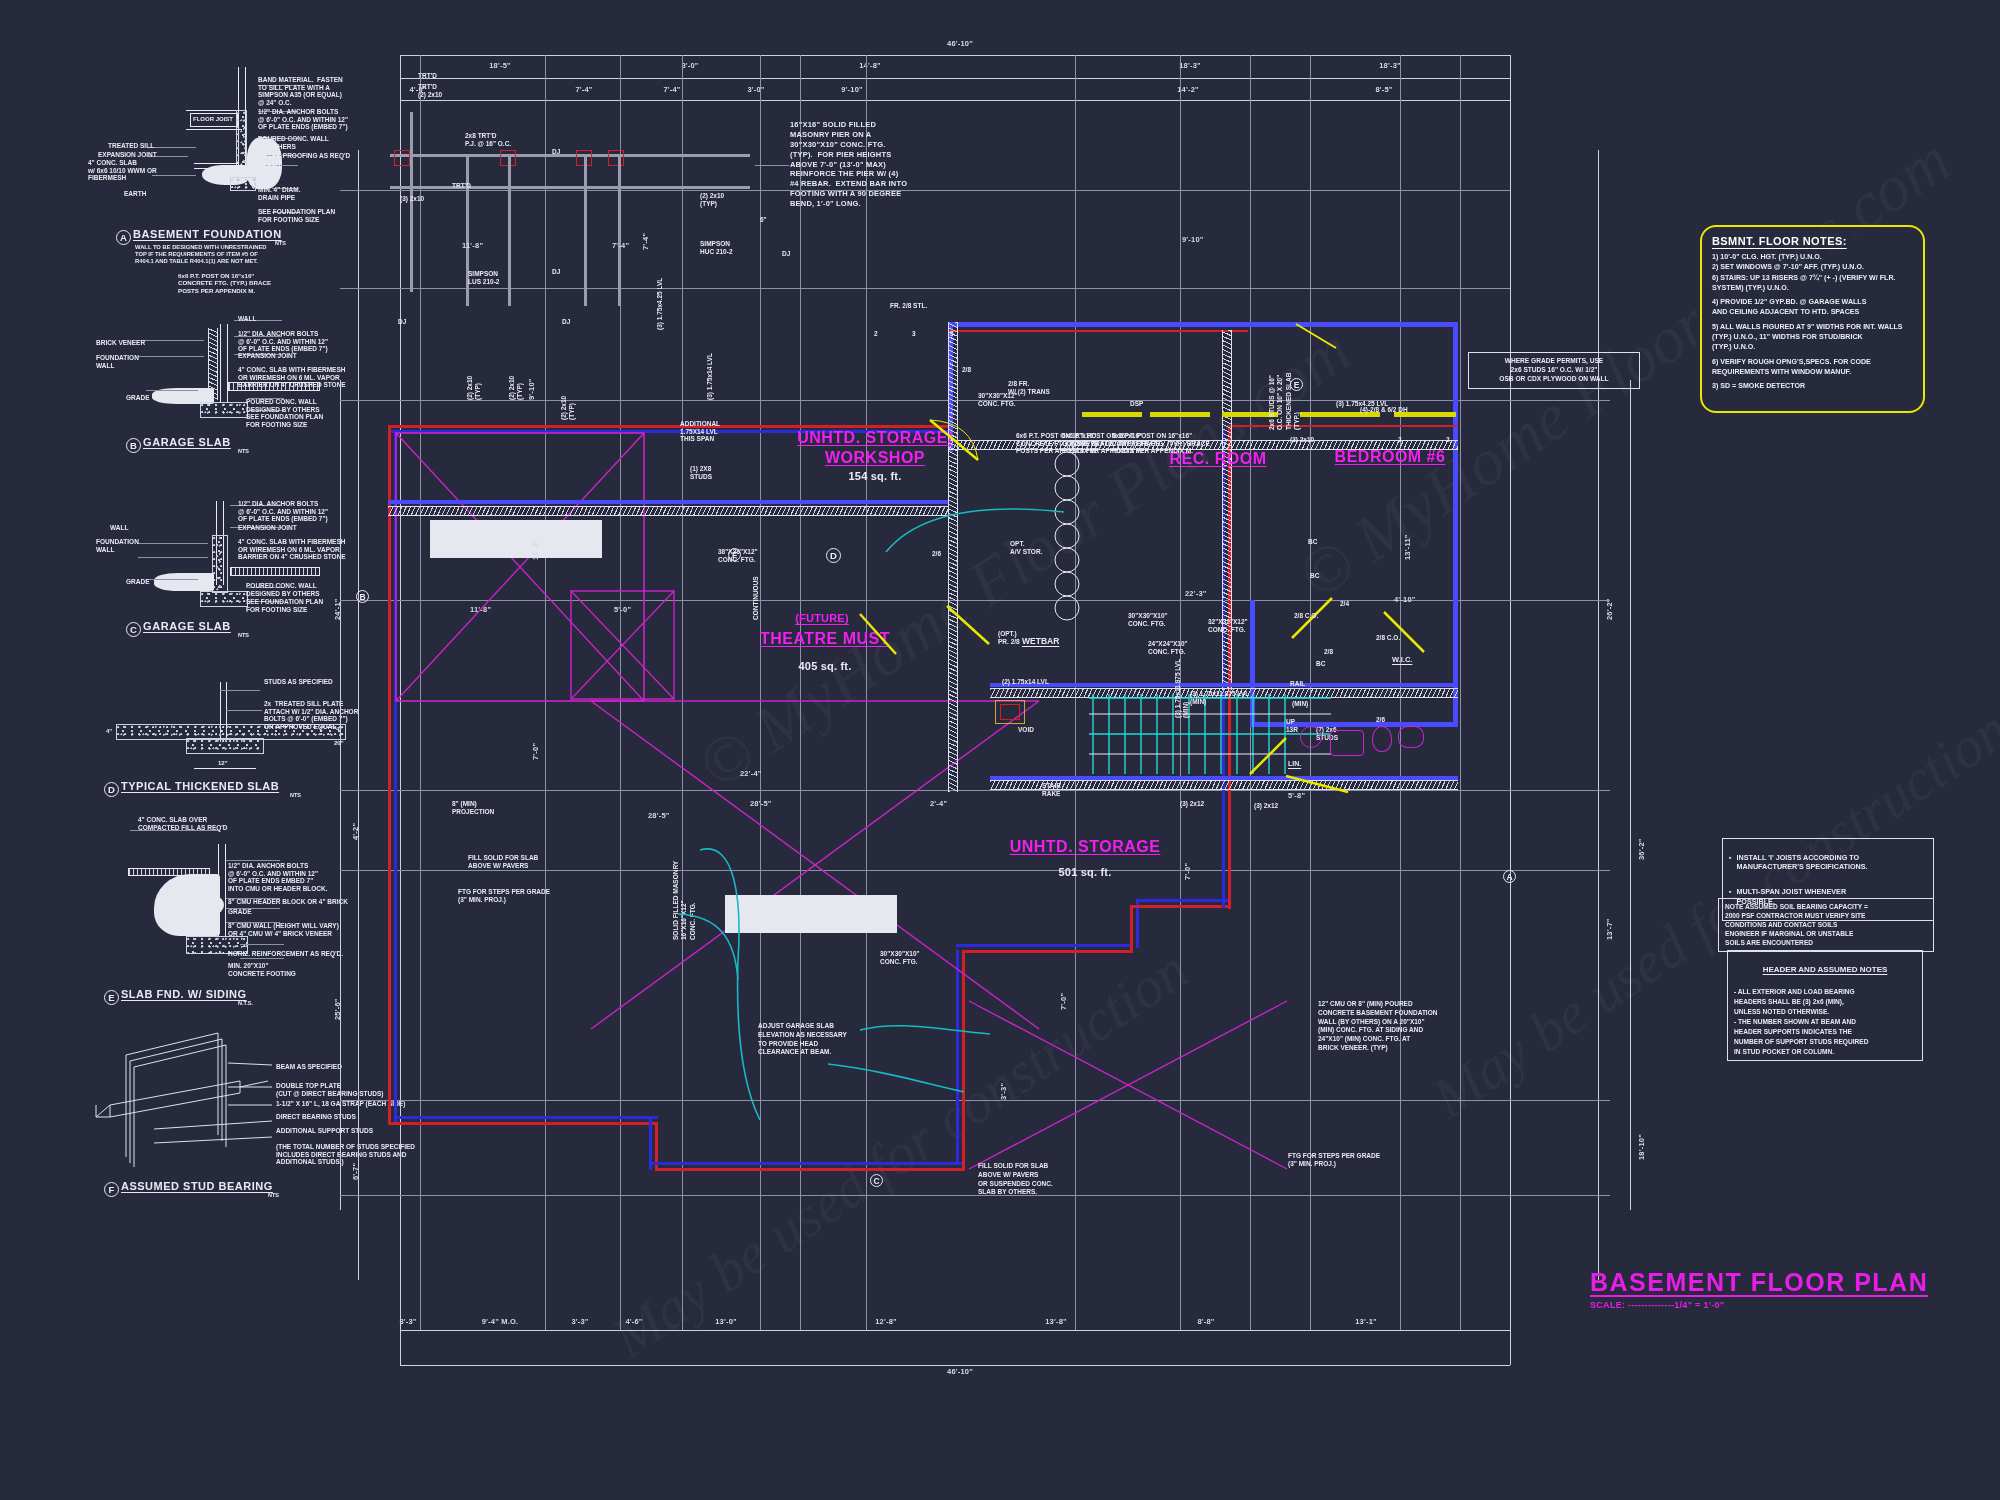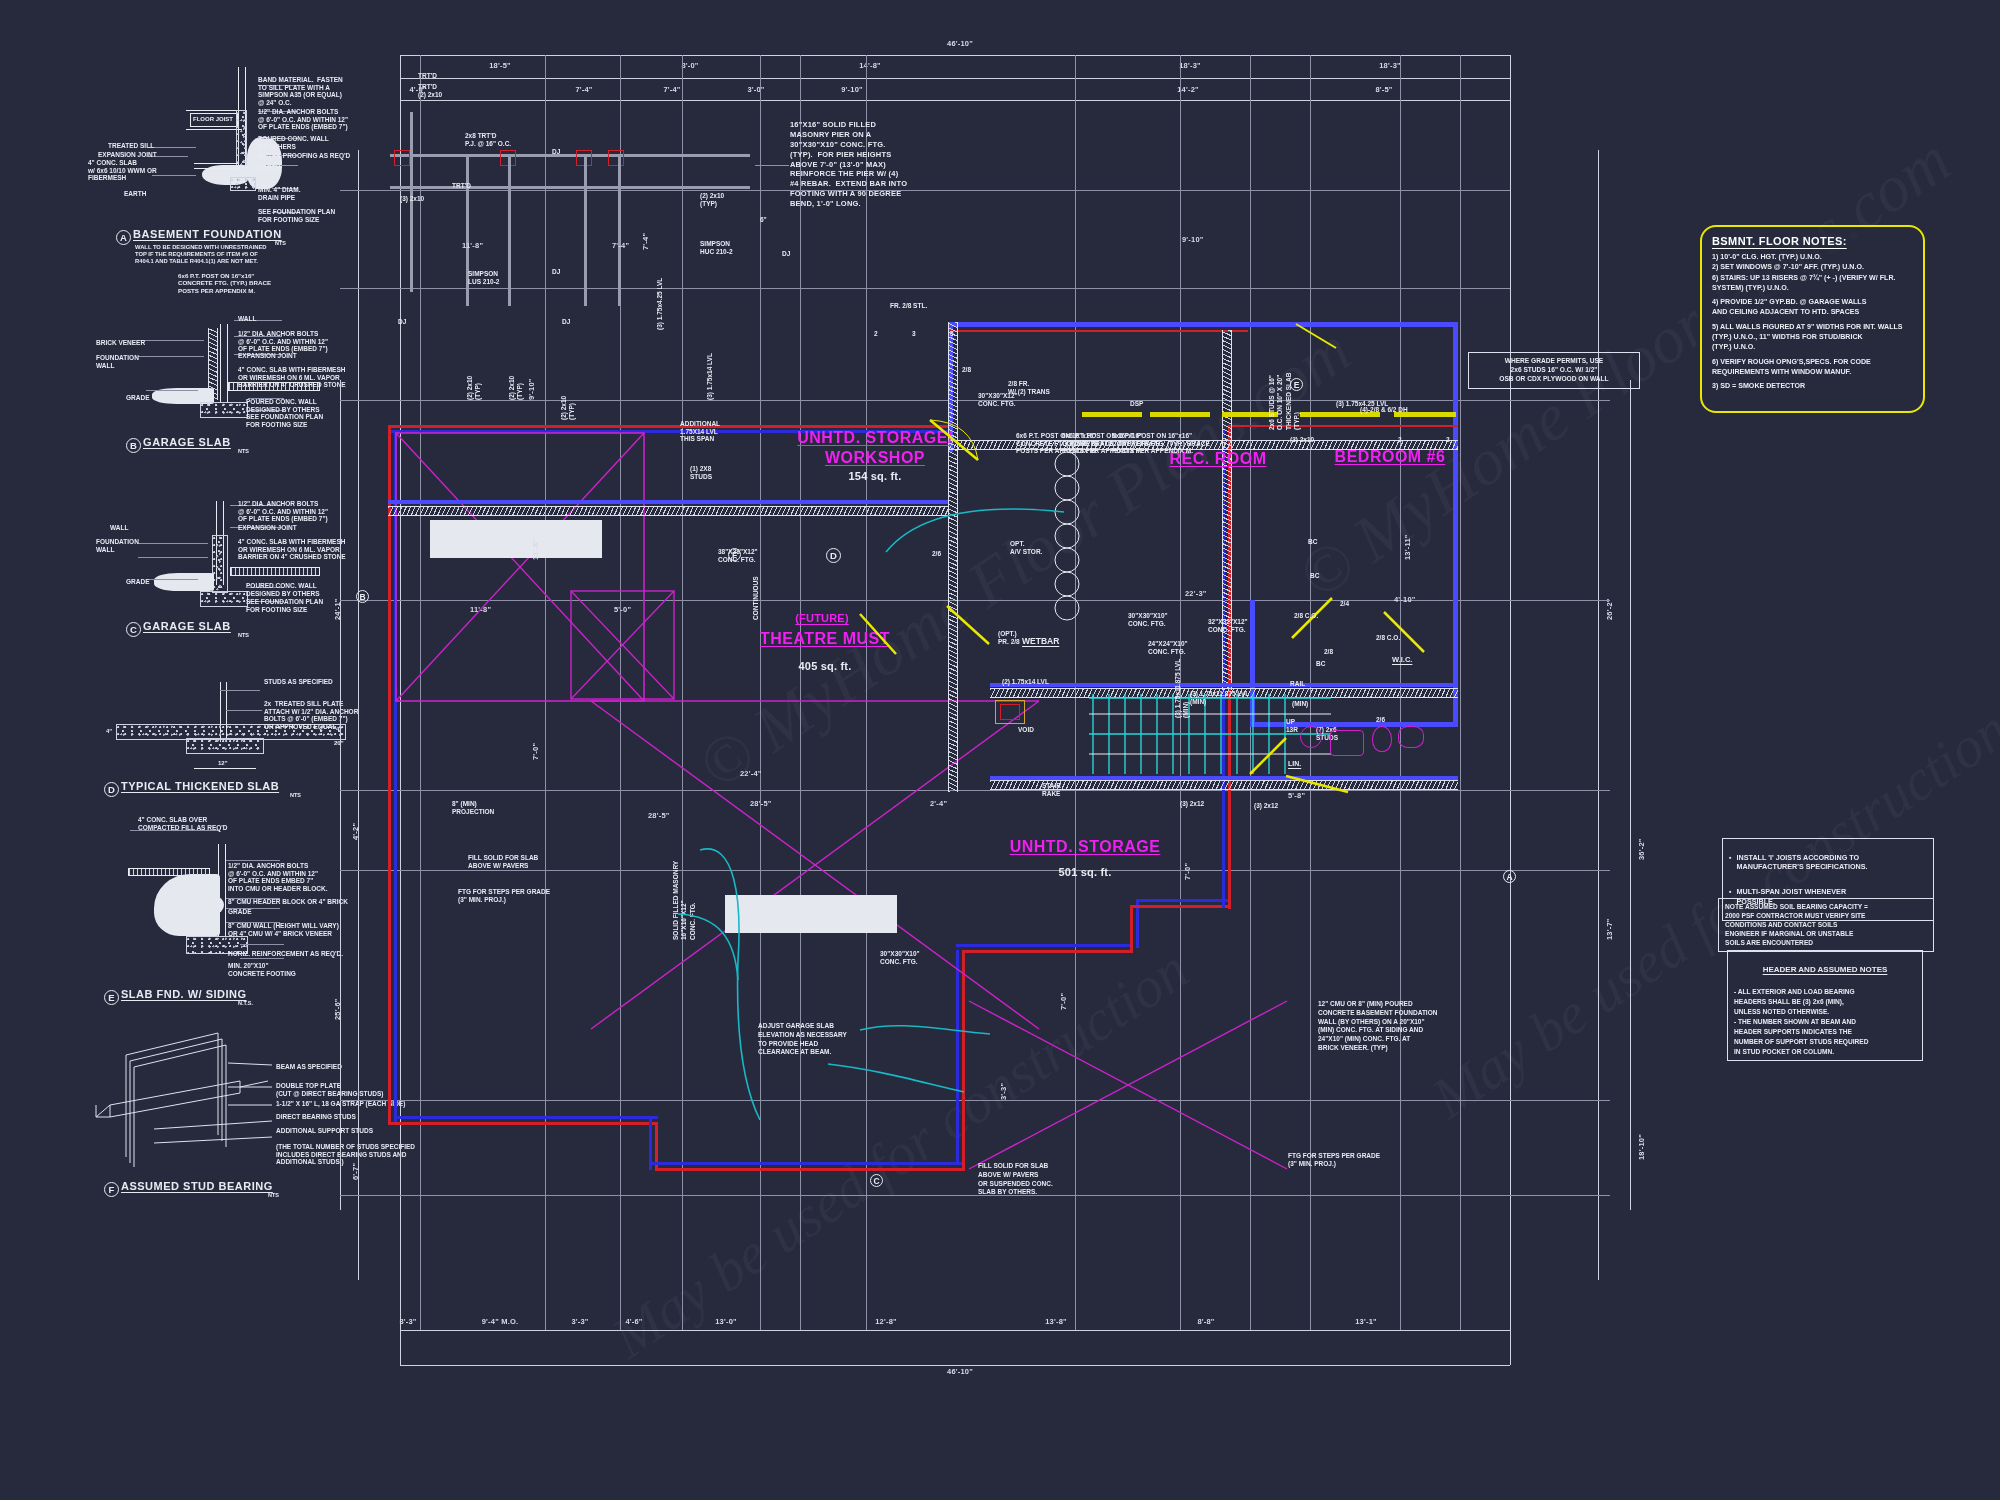--- a/index.html
+++ b/index.html
@@ -873,14 +873,18 @@
 - THE NUMBER SHOWN AT BEAM AND
 HEADER SUPPORTS INDICATES THE
 NUMBER OF SUPPORT STUDS REQUIRED
 IN STUD POCKET OR COLUMN.</span>
   </div>
 
   <div class="notebox" style="left:1468px;top:352px;width:172px;font-size:6.6px;text-align:center;">WHERE GRADE PERMITS, USE
 2x6 STUDS 16" O.C. W/ 1/2"
 OSB OR CDX PLYWOOD ON WALL</div>
 
+  <div id="titleblock" class="abs" style="left:1590px;top:1268px;">
+    <div class="ttl">BASEMENT FLOOR PLAN</div>
+    <div class="scl" style="margin-top:3px;">SCALE: --------------1/4" = 1'-0"</div>
+  </div>
 
 </div>
 
 </body></html>

